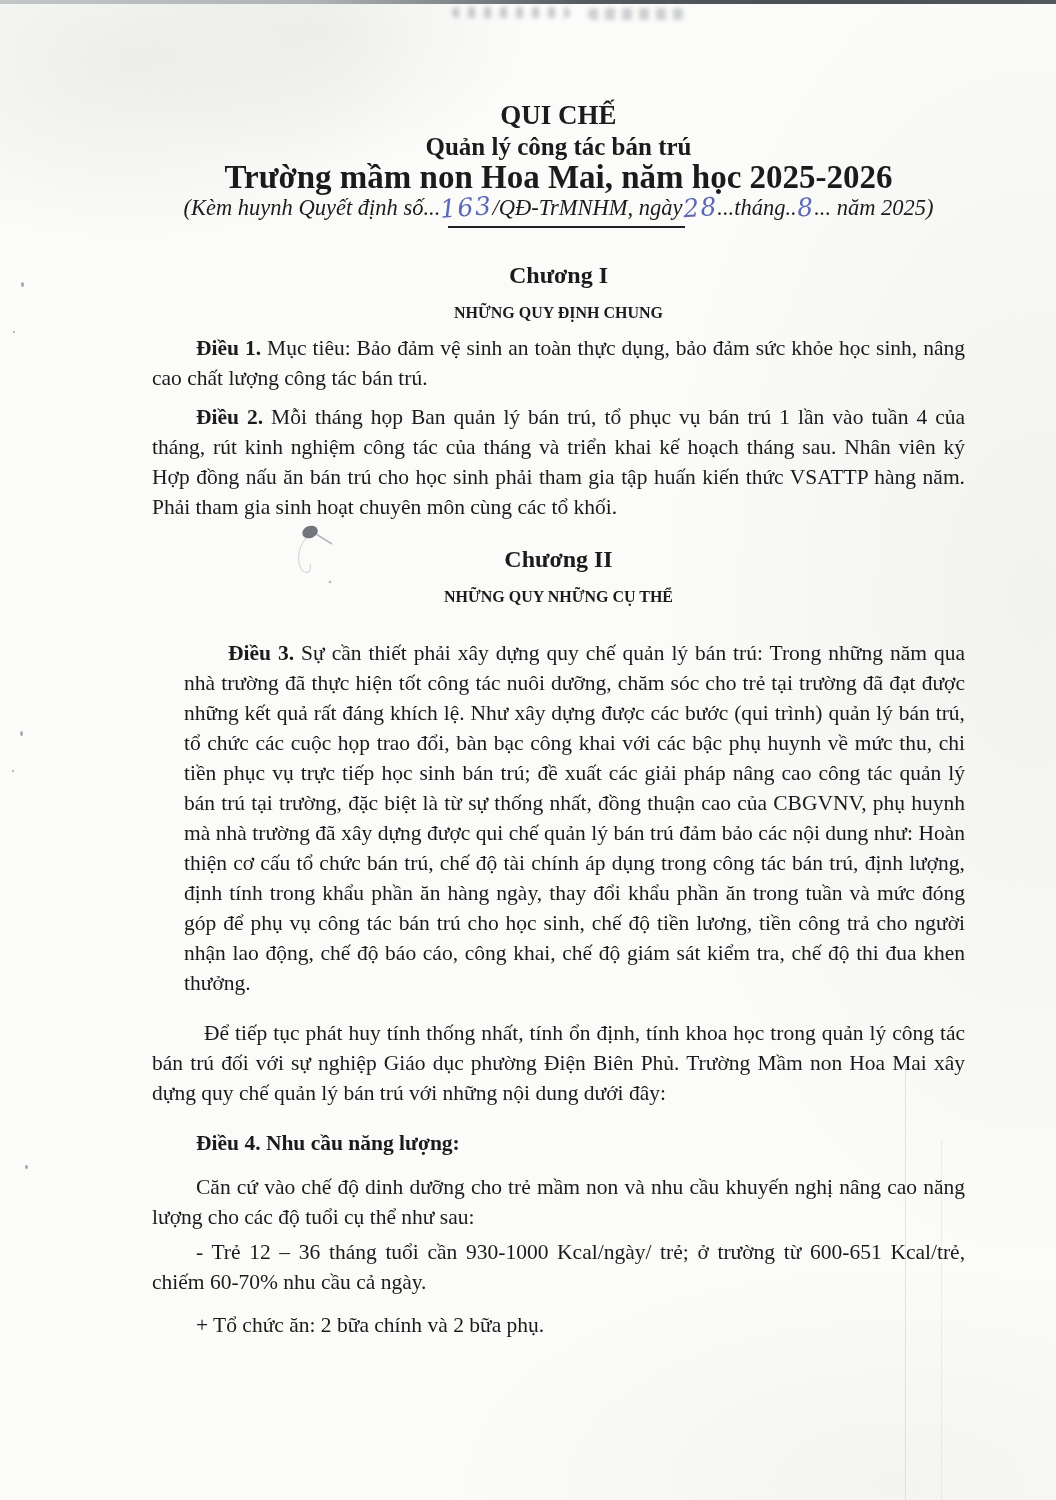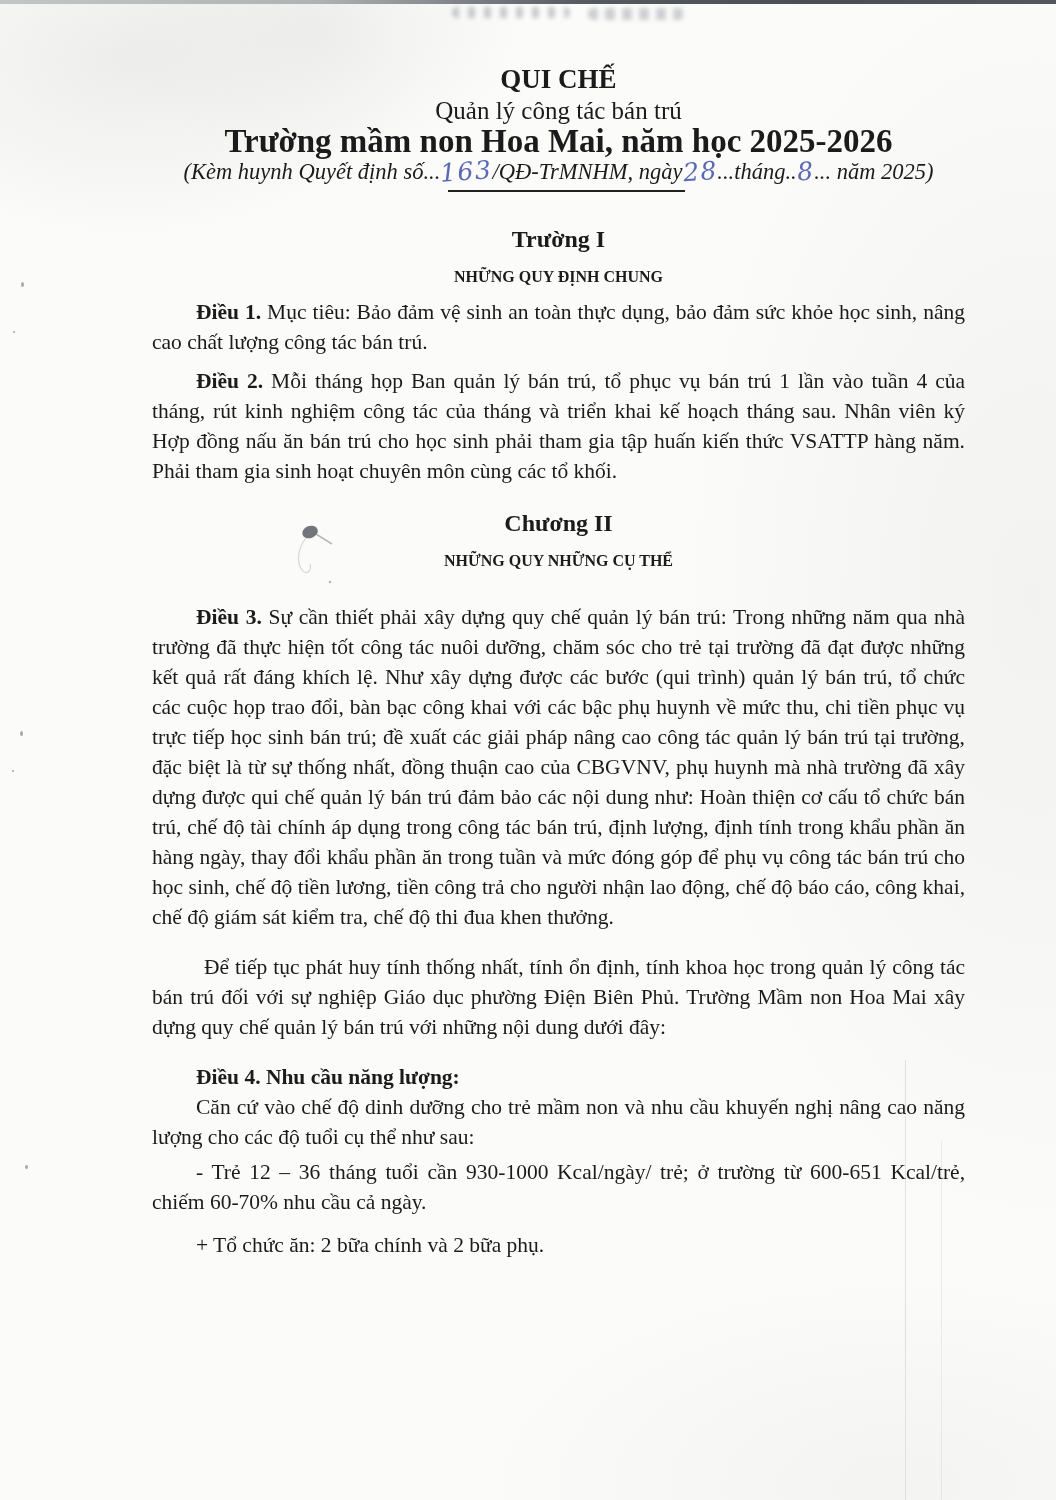--- a/index.html
+++ b/index.html
@@ -38,23 +38,23 @@
   }
   .streak {
     position: absolute; width: 1px; background: rgba(165,165,168,0.28);
   }
   .ink-blot { position: absolute; left: 286px; top: 518px; filter: blur(0.4px); }
 
   .doc {
     position: absolute; left: 152px; top: 0; width: 813px;
     font-size: 21.5px; line-height: 30px; text-align: justify;
   }
-  .title-block { text-align: center; padding-top: 64px; }
+  .title-block { text-align: center; padding-top: 100px; }
   .t1 { font-weight: bold; font-size: 27px; line-height: 31px; }
-  .t2 { font-weight: normal; font-size: 25px; line-height: 31px; }
+  .t2 { font-weight: bold; font-size: 25px; line-height: 31px; }
   .t3 { font-weight: bold; font-size: 33px; line-height: 30px; }
   .decree { font-style: italic; font-size: 22.5px; line-height: 30px; white-space: nowrap; text-align: center; }
   .hw {
     font-family: "DejaVu Serif", serif;
     font-style: italic;
     color: #5b68b5;
     font-size: 25px;
     letter-spacing: 1.5px;
     display: inline-block;
     transform: rotate(-4deg) translateY(1px);
@@ -62,21 +62,21 @@
   .title-underline {
     width: 237px; height: 0;
     border-top: 2.5px solid #212121;
     margin: 3px 0 0 296px;
   }
   .chapter { text-align: center; font-weight: bold; font-size: 24px; line-height: 30px; margin-top: 32px; }
   .chapter-sub { text-align: center; font-weight: bold; font-size: 16px; line-height: 30px; margin-top: 8px; }
   .para { margin: 0; text-indent: 44px; }
   .mt-s { margin-top: 5px; }
   .mt-m { margin-top: 9px; }
-  .mt-l { margin-top: 26px; }
+  .mt-l { margin-top: 26px; margin-left: 32px; }
   .mt-xl { margin-top: 20px; }
   .heading-inline { font-weight: bold; }
 </style>
 </head>
 <body>
 
 <div class="top-edge"></div>
 <div class="bleed b1"></div>
 <div class="bleed b2"></div>
 <div class="speck" style="left:21px; top:282px; width:3px; height:5px;"></div>
@@ -96,33 +96,33 @@
 <div class="doc">
 
   <div class="title-block">
     <div class="t1">QUI CHẾ</div>
     <div class="t2">Quản lý công tác bán trú</div>
     <div class="t3">Trường mầm non Hoa Mai, năm học 2025-2026</div>
     <div class="decree"><span>(Kèm huynh Quyết định số...</span><span class="hw">163</span><span>/QĐ-TrMNHM, ngày</span><span class="hw">28</span><span>...tháng..</span><span class="hw">8</span><span>... năm 2025)</span></div>
     <div class="title-underline"></div>
   </div>
 
-  <div class="chapter">Trường I</div>
+  <div class="chapter">Chương I</div>
   <div class="chapter-sub">NHỮNG QUY ĐỊNH CHUNG</div>
 
   <p class="para mt-s"><span class="heading-inline">Điều 1.</span><span> Mục tiêu: Bảo đảm vệ sinh an toàn thực dụng, bảo đảm sức khỏe học sinh, nâng cao chất lượng công tác bán trú.</span></p>
 
   <p class="para mt-m"><span class="heading-inline">Điều 2.</span><span> Mỗi tháng họp Ban quản lý bán trú, tổ phục vụ bán trú 1 lần vào tuần 4 của tháng, rút kinh nghiệm công tác của tháng và triển khai kế hoạch tháng sau. Nhân viên ký Hợp đồng nấu ăn bán trú cho học sinh phải tham gia tập huấn kiến thức VSATTP hàng năm. Phải tham gia sinh hoạt chuyên môn cùng các tổ khối.</span></p>
 
   <div class="chapter" style="margin-top:22px;">Chương II</div>
   <div class="chapter-sub">NHỮNG QUY NHỮNG CỤ THỂ</div>
 
   <p class="para mt-l"><span class="heading-inline">Điều 3.</span><span> Sự cần thiết phải xây dựng quy chế quản lý bán trú: Trong những năm qua nhà trường đã thực hiện tốt công tác nuôi dưỡng, chăm sóc cho trẻ tại trường đã đạt được những kết quả rất đáng khích lệ. Như xây dựng được các bước (qui trình) quản lý bán trú, tổ chức các cuộc họp trao đổi, bàn bạc công khai với các bậc phụ huynh về mức thu, chi tiền phục vụ trực tiếp học sinh bán trú; đề xuất các giải pháp nâng cao công tác quản lý bán trú tại trường, đặc biệt là từ sự thống nhất, đồng thuận cao của CBGVNV, phụ huynh mà nhà trường đã xây dựng được qui chế quản lý bán trú đảm bảo các nội dung như: Hoàn thiện cơ cấu tổ chức bán trú, chế độ tài chính áp dụng trong công tác bán trú, định lượng, định tính trong khẩu phần ăn hàng ngày, thay đổi khẩu phần ăn trong tuần và mức đóng góp để phụ vụ công tác bán trú cho học sinh, chế độ tiền lương, tiền công trả cho người nhận lao động, chế độ báo cáo, công khai, chế độ giám sát kiểm tra, chế độ thi đua khen thưởng.</span></p>
 
   <p class="para mt-xl" style="text-indent:52px;">Để tiếp tục phát huy tính thống nhất, tính ổn định, tính khoa học trong quản lý công tác bán trú đối với sự nghiệp Giáo dục phường Điện Biên Phủ. Trường Mầm non Hoa Mai xây dựng quy chế quản lý bán trú với những nội dung dưới đây:</p>
 
   <p class="para mt-xl heading-inline">Điều 4. Nhu cầu năng lượng:</p>
 
-  <p class="para" style="">Căn cứ vào chế độ dinh dưỡng cho trẻ mầm non và nhu cầu khuyến nghị nâng cao năng lượng cho các độ tuổi cụ thể như sau:</p>
+  <p class="para" style="margin-top:14px;">Căn cứ vào chế độ dinh dưỡng cho trẻ mầm non và nhu cầu khuyến nghị nâng cao năng lượng cho các độ tuổi cụ thể như sau:</p>
   <p class="para" style="margin-top:5px;">- Trẻ 12 – 36 tháng tuổi cần 930-1000 Kcal/ngày/ trẻ; ở trường từ 600-651 Kcal/trẻ, chiếm 60-70% nhu cầu cả ngày.</p>
   <p class="para" style="margin-top:13px;">+ Tổ chức ăn: 2 bữa chính và 2 bữa phụ.</p>
 
 </div>
 
 </body></html>

